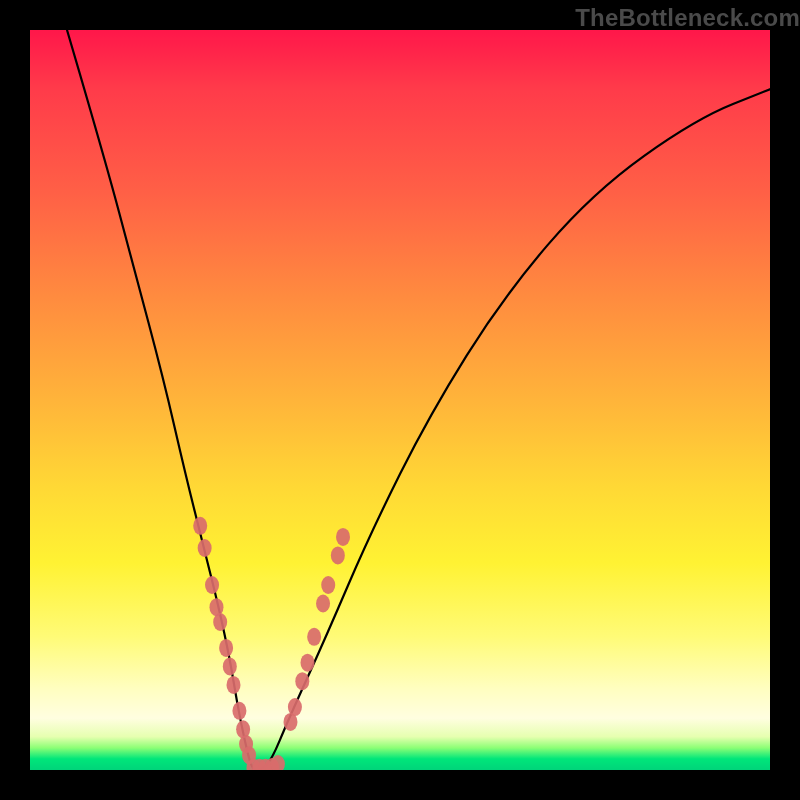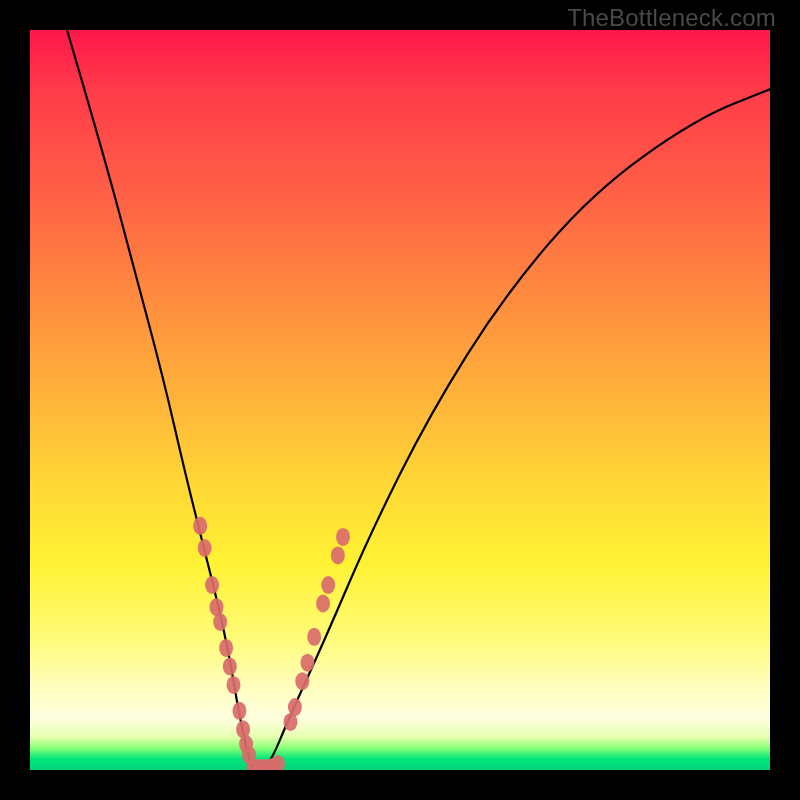--- a/index.html
+++ b/index.html
@@ -38,24 +38,24 @@
       #fffee0 93%,
       #e6ffb0 95.5%,
       #8cff76 97%,
       #00e67a 98.5%,
       #00d47a 100%
     );
   }
   .watermark {
     position: absolute;
     top: 4px;
-    right: 24px;
+    right: 0;
     color: #4a4a4a;
     font-size: 24px;
-    font-weight: 400;
+    font-weight: 700;
     letter-spacing: 0.2px;
     user-select: none;
   }
   svg.curve-layer {
     position: absolute;
     left: 0;
     top: 0;
     width: 740px;
     height: 740px;
     pointer-events: none;

